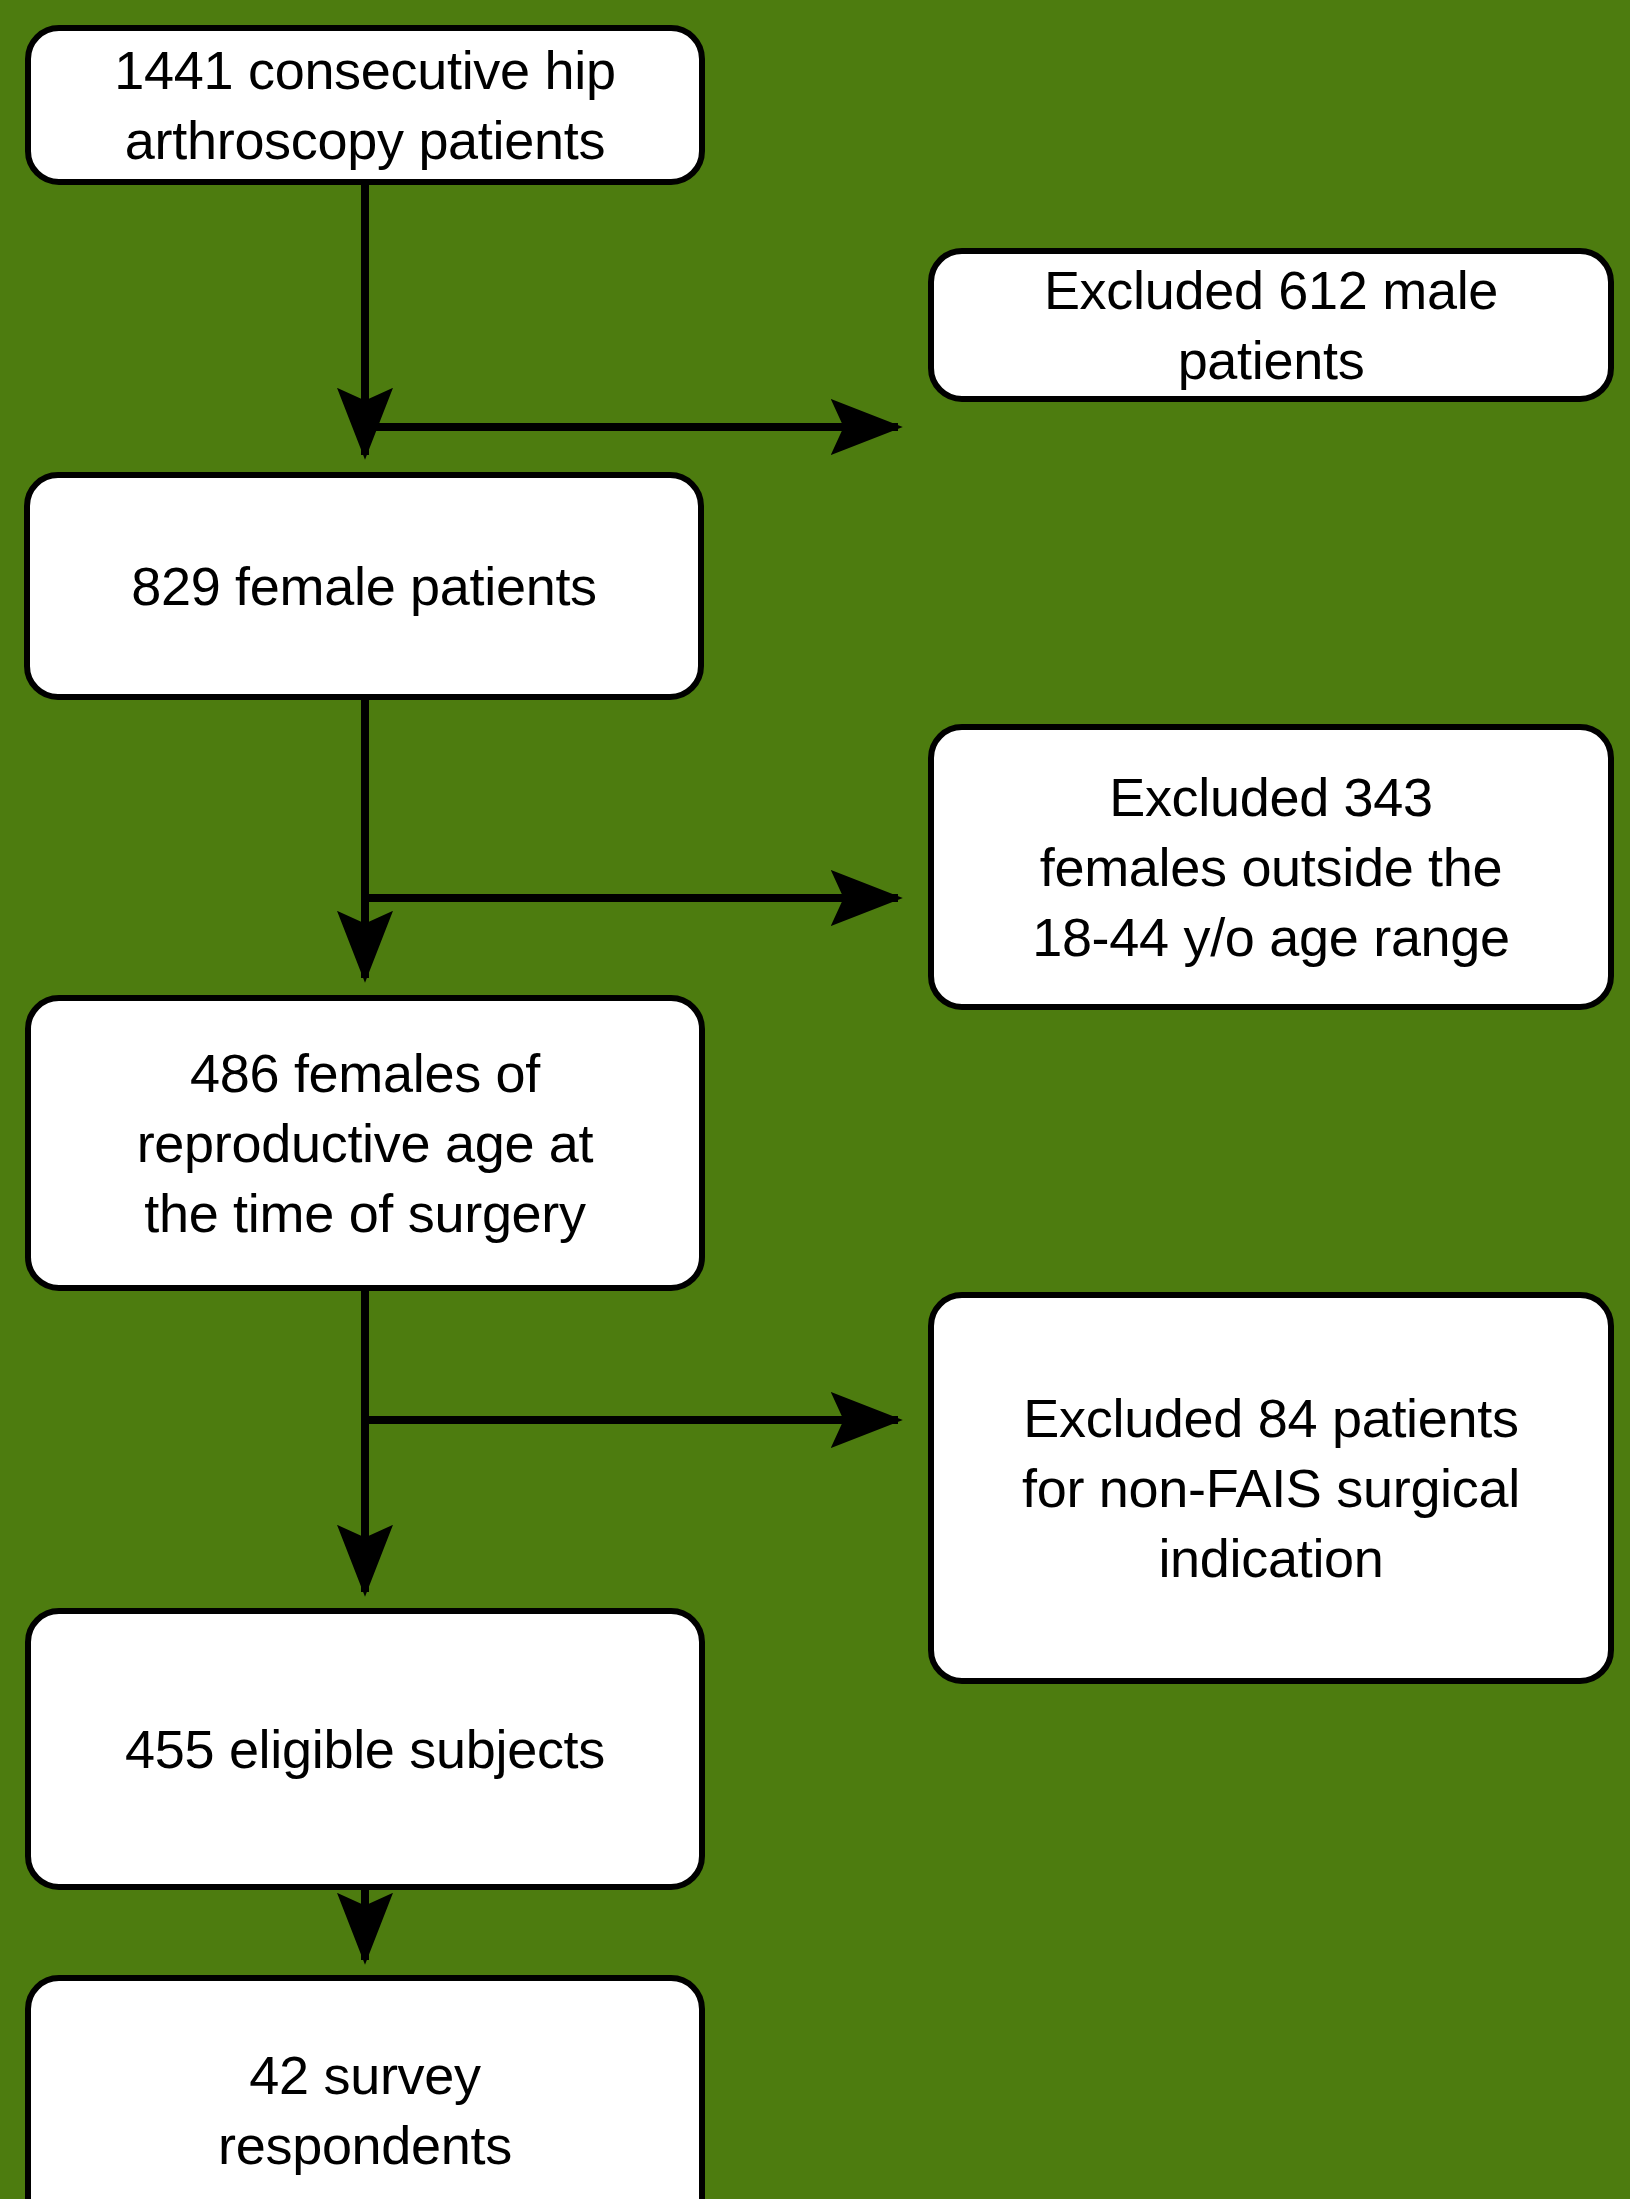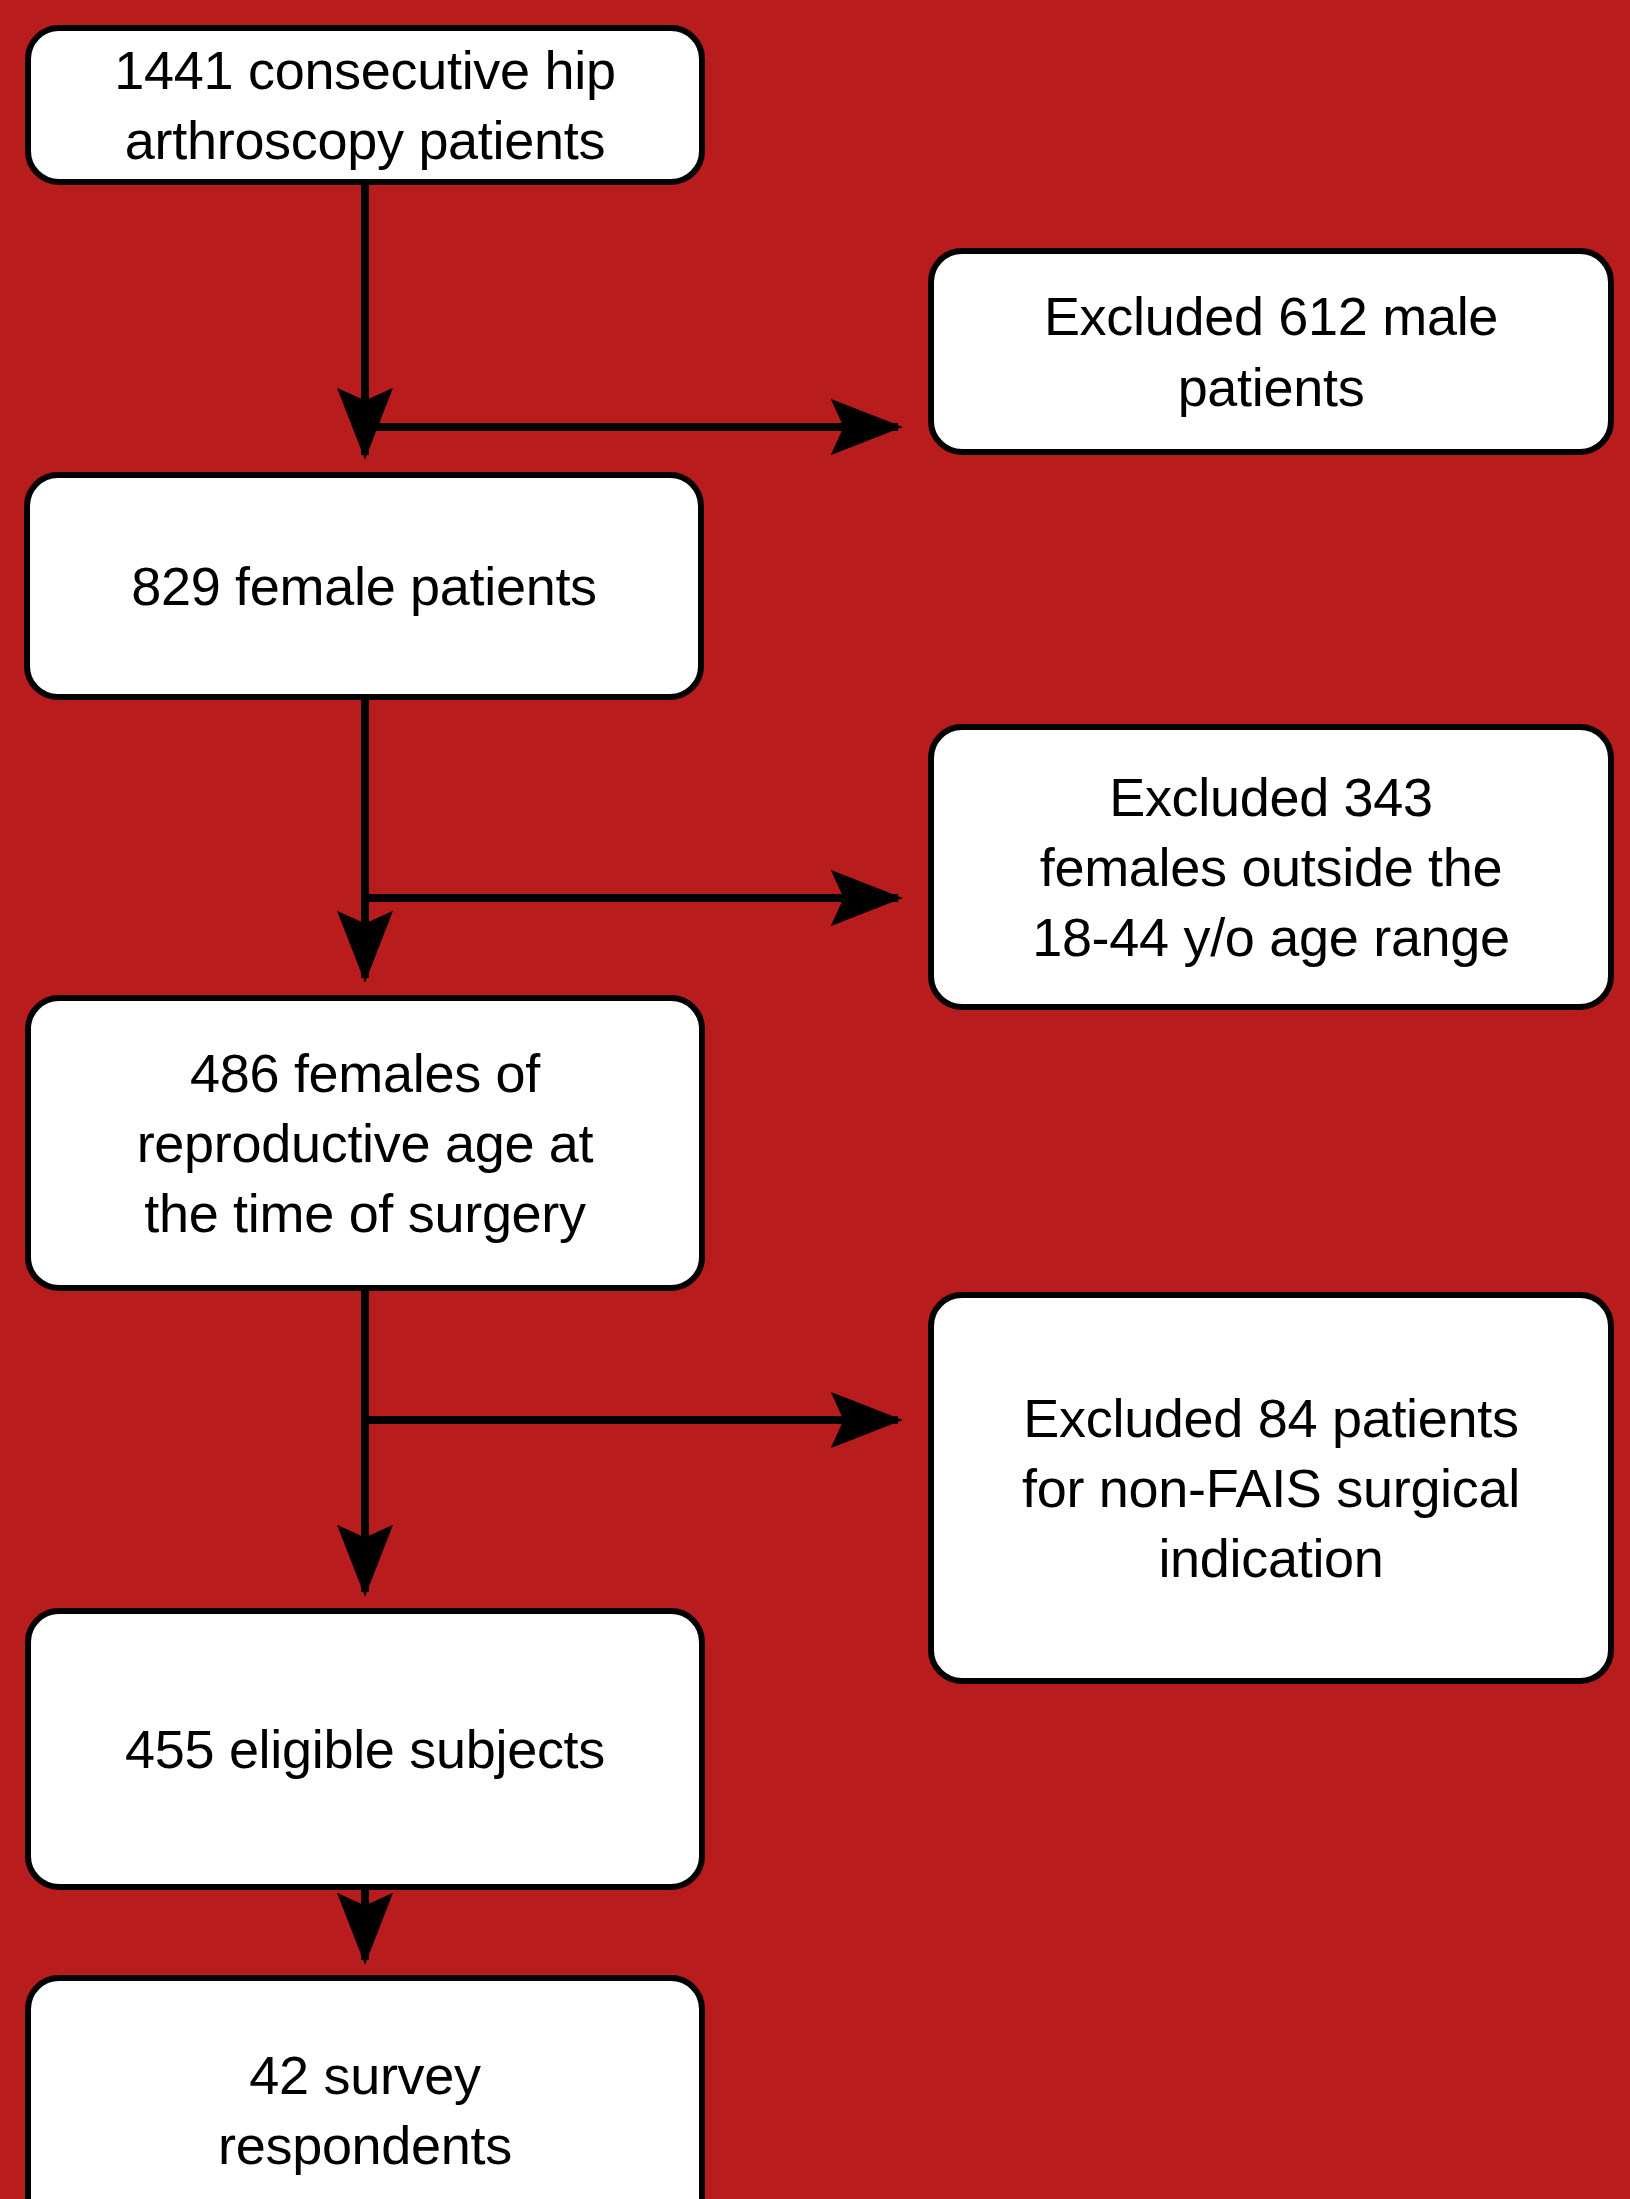--- a/index.html
+++ b/index.html
@@ -4,21 +4,21 @@
 <style>
   html, body {
     margin: 0;
     padding: 0;
     background: #ffffff;
   }
   #canvas {
     position: relative;
     width: 1630px;
     height: 2199px;
-    background: #b91c1c;
+    background: #4d7c0f;
     overflow: hidden;
     font-family: "Liberation Sans", sans-serif;
   }
   .flow-svg {
     position: absolute;
     left: 0;
     top: 0;
     width: 1630px;
     height: 2199px;
   }
@@ -46,21 +46,21 @@
   }
 
   
   #node-source       { left: 25px;  top: 25px;   width: 680px; height: 160px; }
   #node-female       { left: 24px;  top: 472px;  width: 680px; height: 228px; }
   #node-reproductive { left: 25px;  top: 995px;  width: 680px; height: 296px; }
   #node-eligible     { left: 25px;  top: 1608px; width: 680px; height: 282px; }
   #node-respondents  { left: 25px;  top: 1975px; width: 680px; height: 270px; }
 
   
-  #node-excl-male  { left: 928px; top: 248px;  width: 686px; height: 207px; }
+  #node-excl-male  { left: 928px; top: 248px;  width: 686px; height: 154px; }
   #node-excl-age   { left: 928px; top: 724px;  width: 686px; height: 286px; align-items: center; }
   #node-excl-fais  { left: 928px; top: 1292px; width: 686px; height: 392px; }
 </style>
 </head>
 <body>
 
 <div id="canvas">
 
   <svg class="flow-svg" viewBox="0 0 1630 2199">
     <defs>

